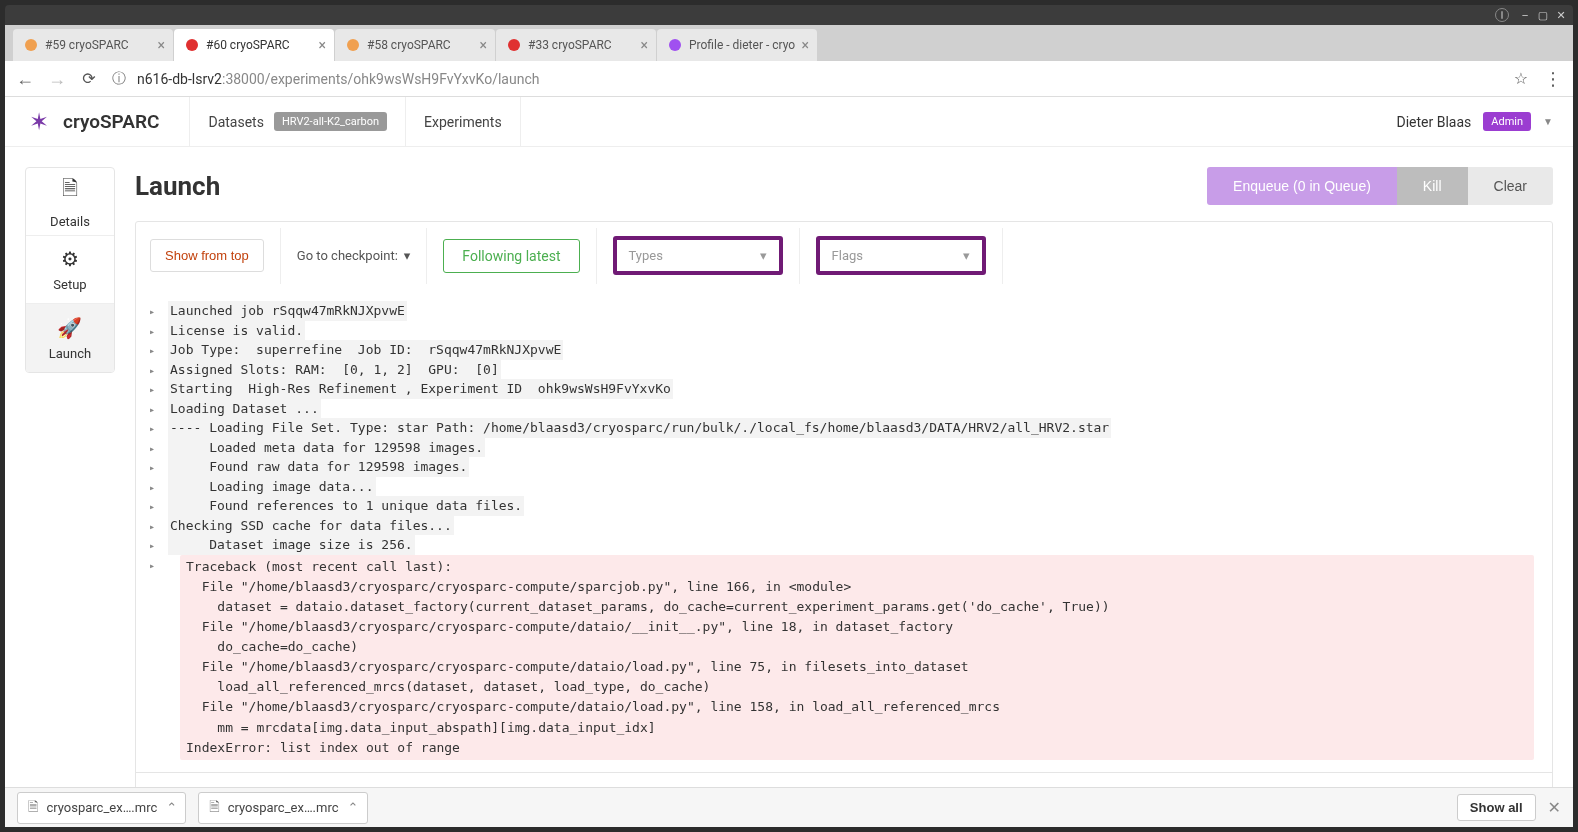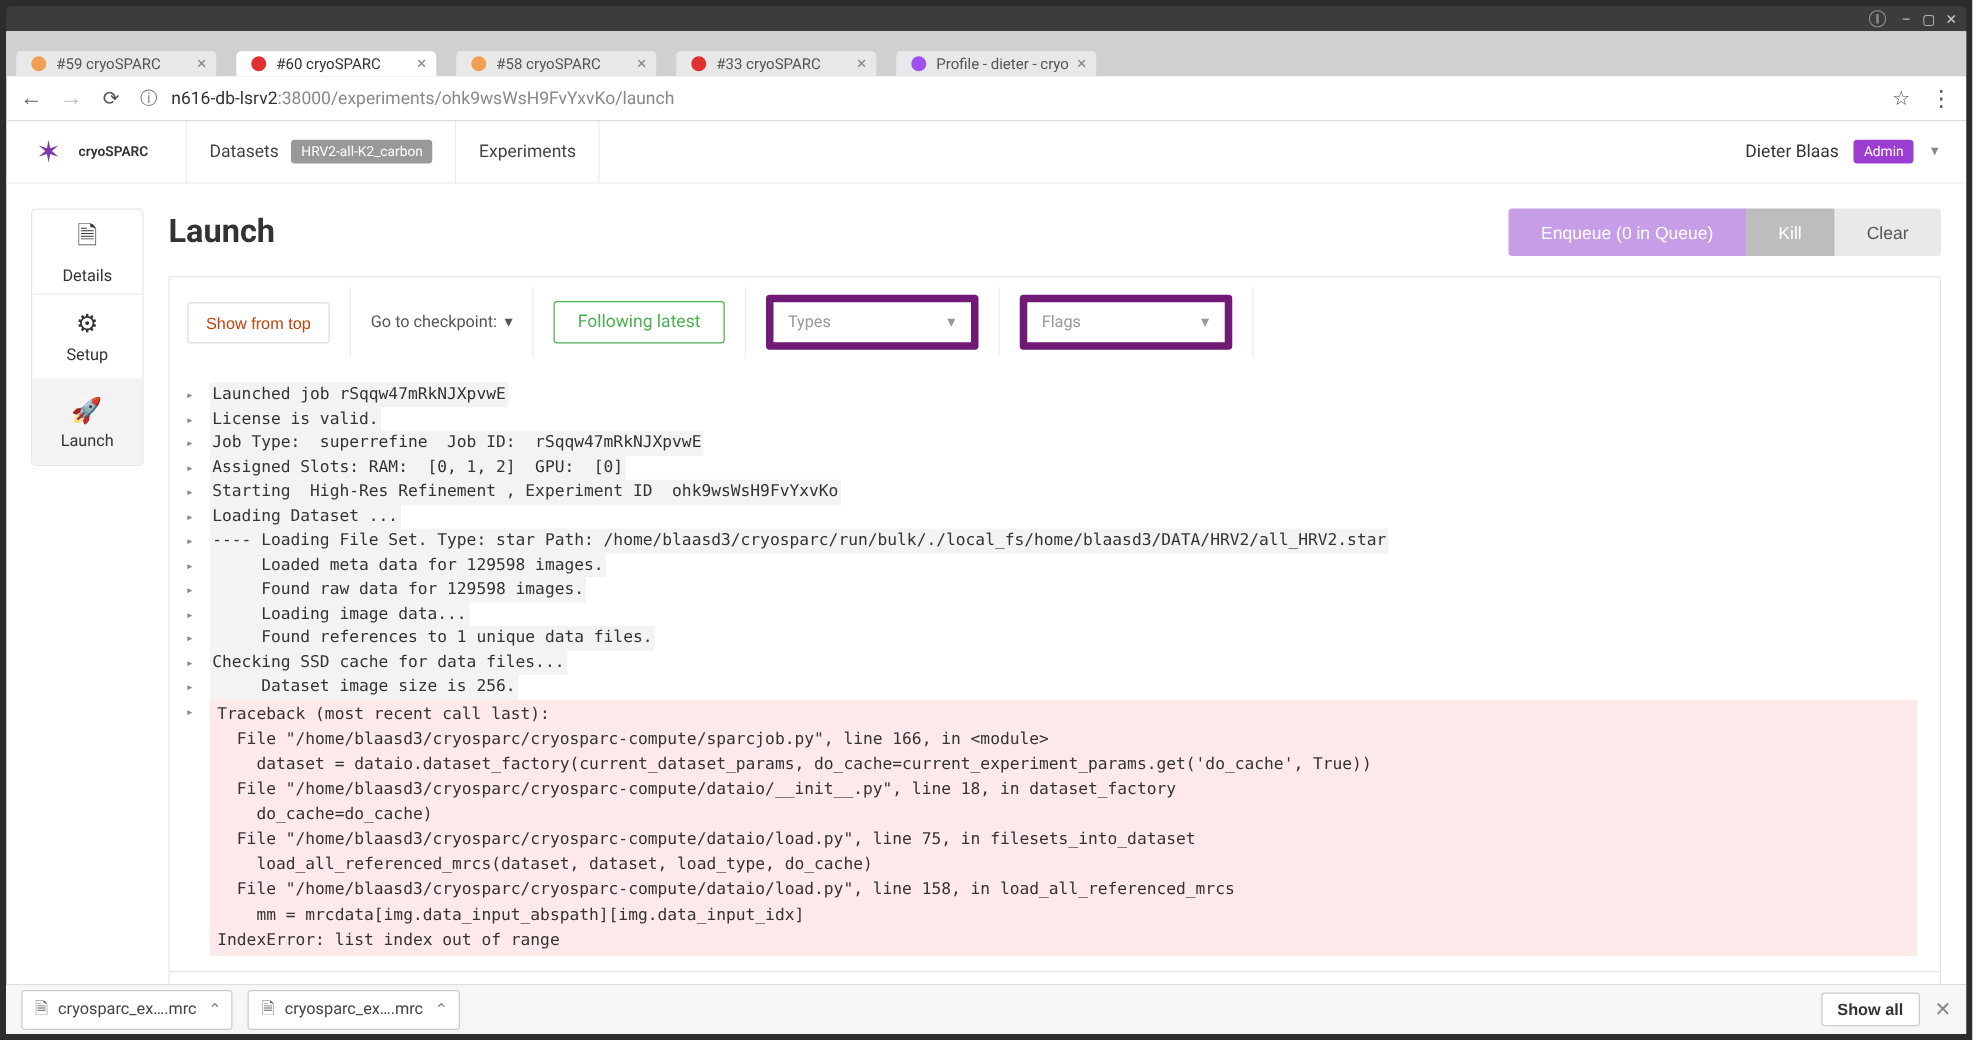--- a/index.html
+++ b/index.html
@@ -9,21 +9,21 @@
 .os-frame { width: 1578px; height: 832px; background: #2c2c2c; padding: 5px; position: relative; }
 .os-titlebar { height: 20px; background: #3c3c3c; border-radius: 4px 4px 0 0; display: flex; justify-content: flex-end; align-items: center; padding: 0 4px; gap: 2px; }
 .os-btn { width: 16px; height: 16px; display: flex; align-items: center; justify-content: center; color: #ccc; font-size: 11px; cursor: pointer; }
 .os-indicator { width: 14px; height: 14px; border: 1px solid #888; border-radius: 50%; margin-right: 6px; position: relative;}
 .os-indicator::after { content: ""; position: absolute; left: 5px; top: 2px; width: 2px; height: 8px; background: #888; border-radius: 1px; }
 
 .chrome-window { width: 100%; height: calc(100% - 20px); background: #fff; display: flex; flex-direction: column; border-radius: 0 0 0 0; overflow: hidden; position: relative; }
 
 
 .tab-strip { height: 36px; background: #d0d0d0; display: flex; align-items: flex-end; padding-left: 8px; position: relative; }
-.browser-tab { height: 20px; display: flex; align-items: center; padding: 0 20px 0 12px; background: #e8e8e8; border-radius: 4px 4px 0 0; color: #555; font-size: 12px; margin-right: 16px; position: relative; min-width: 160px; max-width: 200px; cursor: pointer; white-space: nowrap; overflow: hidden; }
+.browser-tab { height: 32px; display: flex; align-items: center; padding: 0 20px 0 12px; background: #e8e8e8; border-radius: 4px 4px 0 0; color: #555; font-size: 12px; margin-right: 1px; position: relative; min-width: 160px; max-width: 200px; cursor: pointer; white-space: nowrap; overflow: hidden; }
 .browser-tab.active { background: #fff; color: #333; }
 .browser-tab .favicon { width: 12px; height: 12px; border-radius: 50%; margin-right: 8px; flex: 0 0 auto; }
 .browser-tab .tab-close { position: absolute; right: 8px; color: #888; font-size: 14px; }
 .favicon.orange { background: #f0a050; }
 .favicon.red { background: #e03030; }
 .favicon.purple { background: #a050f0; }
 .tab-label { overflow: hidden; text-overflow: ellipsis; }
 
 
 .addr-row { height: 36px; display: flex; align-items: center; border-bottom: 1px solid #ddd; padding: 0 8px; gap: 8px; }
@@ -39,21 +39,21 @@
 
 .page-area { flex: 1; overflow: auto; position: relative; }
 .page-area::-webkit-scrollbar { width: 14px; }
 .page-area::-webkit-scrollbar-thumb { background: #c0c0c0; border-radius: 7px; border: 3px solid #fff; }
 .page-inner { min-height: 100%; padding-bottom: 20px; }
 
 
 .app-header { height: 50px; border-bottom: 1px solid #eee; display: flex; align-items: center; padding: 0 20px; }
 .brand { display: flex; align-items: center; gap: 10px; margin-right: 30px; }
 .brand-logo { width: 28px; height: 28px; color: #7a3aa8; display: flex; align-items: center; justify-content: center; font-size: 24px; }
-.brand-name { font-weight: 600; font-size: 11px; color: #333; }
+.brand-name { font-weight: 600; font-size: 19px; color: #333; }
 .nav-sep { width: 1px; height: 50px; background: #eee; }
 .nav-link { padding: 0 18px; height: 50px; display: flex; align-items: center; color: #444; font-size: 14px; cursor: pointer; gap: 10px; }
 .badge-dataset { background: #999; color: #fff; font-size: 11px; padding: 3px 8px; border-radius: 3px; }
 .header-right { margin-left: auto; display: flex; align-items: center; gap: 12px; }
 .user-name { font-size: 14px; color: #333; }
 .admin-badge { background: #9b3dd1; color: #fff; font-size: 11px; padding: 3px 8px; border-radius: 3px; }
 .caret-down { color: #888; font-size: 10px; }
 
 
 .content-row { display: flex; padding: 20px 20px 0 20px; gap: 20px; }
@@ -74,21 +74,21 @@
 .btn-enqueue { background: #c89de8; color: #fff; border-radius: 3px 0 0 3px; }
 .btn-kill { background: #bdbdbd; color: #fff; }
 .btn-clear { background: #e9e9e9; color: #555; border-radius: 0 3px 3px 0; }
 
 
 .panel { border: 1px solid #e5e5e5; border-radius: 3px; background: #fff; }
 .toolbar { display: flex; align-items: center; padding: 14px; gap: 16px; }
 .tb-btn { border: 1px solid #ddd; background: #fff; color: #c2410c; padding: 8px 14px; border-radius: 3px; font-size: 13px; cursor: pointer; }
 .tb-link { color: #555; font-size: 13px; display: flex; align-items: center; gap: 6px; cursor: pointer; }
 .tb-follow { border: 1px solid #4caf50; color: #4caf50; padding: 8px 18px; border-radius: 3px; font-size: 14px; cursor: pointer; }
-.tb-select { border: 6px solid #701a75; color: #999; padding: 8px 12px; border-radius: 3px; font-size: 13px; width: 170px; display: flex; justify-content: space-between; align-items: center; cursor: pointer; }
+.tb-select { border: 4px solid #701a75; color: #999; padding: 8px 12px; border-radius: 3px; font-size: 13px; width: 170px; display: flex; justify-content: space-between; align-items: center; cursor: pointer; }
 .tb-sep { width: 1px; height: 56px; background: #eee; margin: -14px 0; }
 
 
 .log-area { padding: 12px 18px 12px 10px; }
 .log-row { display: flex; align-items: flex-start; gap: 10px; font-family: "Menlo", "Consolas", monospace; font-size: 13px; line-height: 1.5; }
 .log-toggle { color: #888; font-size: 10px; width: 12px; text-align: center; padding-top: 3px; user-select: none; cursor: pointer; }
 .log-text { white-space: pre; }
 .log-hl { background: #f3f3f3; padding: 0 2px; }
 .log-error-block { background: #fde9ea; border-radius: 2px; padding: 2px 6px; margin-left: 0; }
 .log-error-pre { font-family: "Menlo","Consolas",monospace; font-size: 13px; line-height: 1.55; white-space: pre; color: #333; }
@@ -283,21 +283,21 @@
                     <span class="log-toggle">▸</span>
                     <span class="log-text log-hl">Checking SSD cache for data files...</span>
                   </div>
                 <div class="log-row">
                     <span class="log-toggle">▸</span>
                     <span class="log-text log-hl">     Dataset image size is 256.</span>
                   </div>
 
                 <div class="log-row">
                   <span class="log-toggle">▸</span>
-                  <div class="log-error-block" style="flex:1;">
+                  <div class="log-error-block" style="flex:1;margin-left:12px;">
                     <div class="log-error-pre">Traceback (most recent call last):</div>
                     <div class="log-error-pre">  File "/home/blaasd3/cryosparc/cryosparc-compute/sparcjob.py", line 166, in &lt;module&gt;
     dataset = dataio.dataset_factory(current_dataset_params, do_cache=current_experiment_params.get('do_cache', True))
   File "/home/blaasd3/cryosparc/cryosparc-compute/dataio/__init__.py", line 18, in dataset_factory
     do_cache=do_cache)
   File "/home/blaasd3/cryosparc/cryosparc-compute/dataio/load.py", line 75, in filesets_into_dataset
     load_all_referenced_mrcs(dataset, dataset, load_type, do_cache)
   File "/home/blaasd3/cryosparc/cryosparc-compute/dataio/load.py", line 158, in load_all_referenced_mrcs
     mm = mrcdata[img.data_input_abspath][img.data_input_idx]
 IndexError: list index out of range</div>

